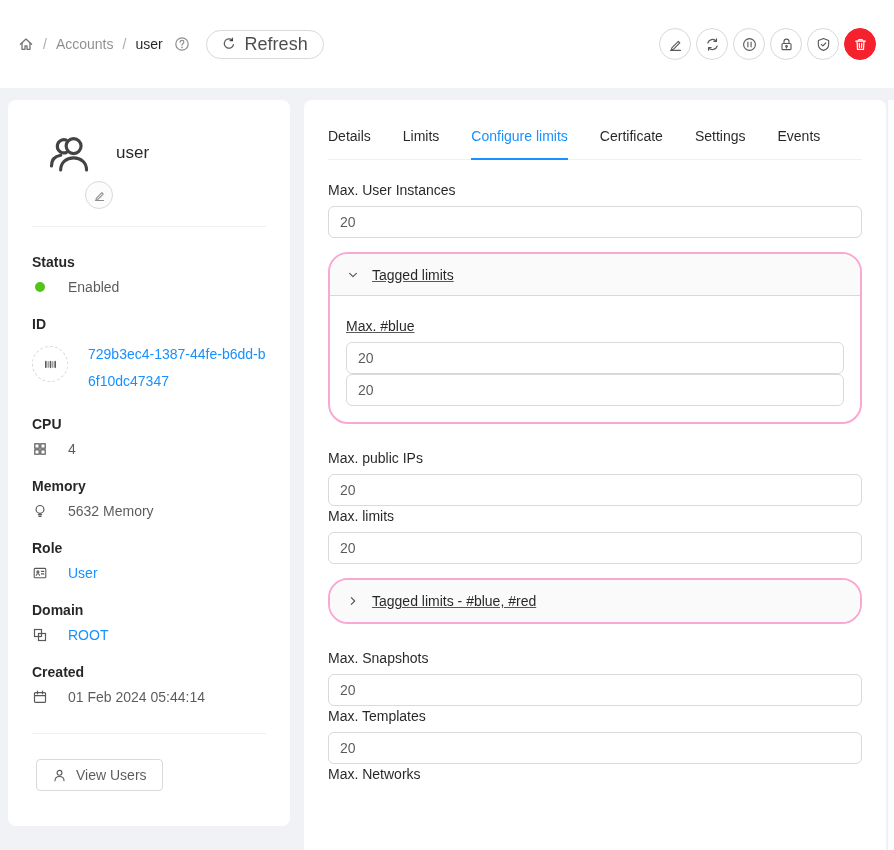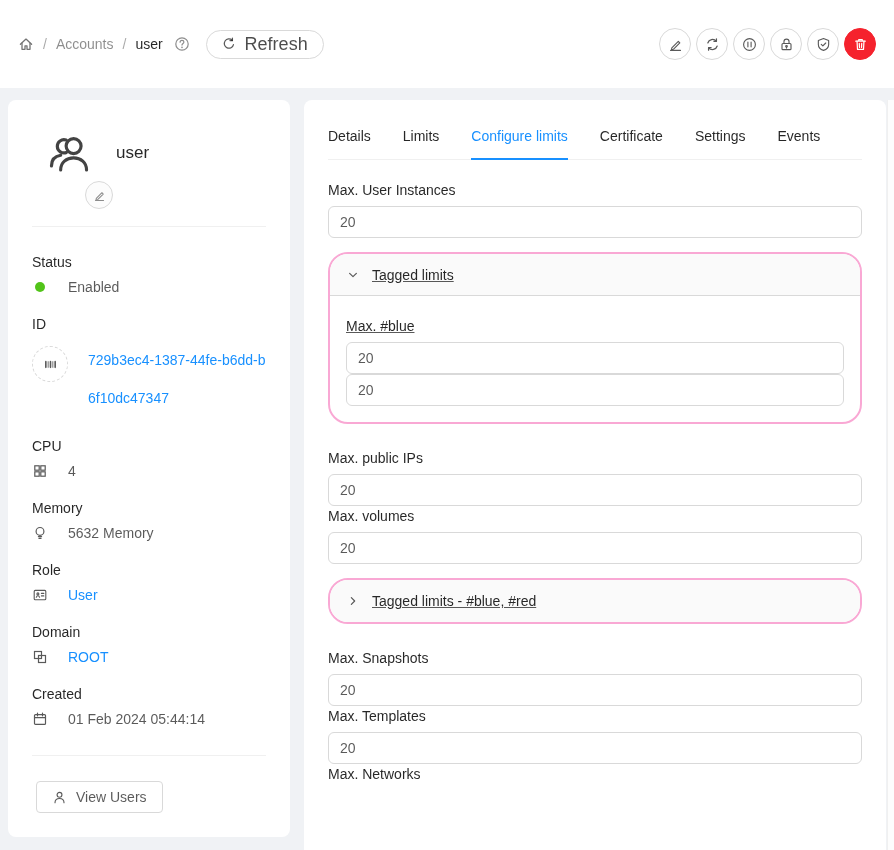--- a/index.html
+++ b/index.html
@@ -49,32 +49,32 @@
   .profile-main { display:flex; align-items:center; gap:24px; }
   .avatar-icon { color:#434343; }
   .profile-name { font-size:17px; color:rgba(0,0,0,.85); }
   .profile-edit {
     width:28px; height:28px; border-radius:50%; border:1px solid #d9d9d9;
     background:#fcfcfc; color:#8c8c8c; display:flex; align-items:center;
     justify-content:center; margin:5px 0 0 39px; cursor:pointer; padding:0;
   }
   .divider { border:none; border-top:1px solid #f0f0f0; margin:17px 0 27px; }
   .side-field { margin-bottom:21px; }
-  .side-label { font-weight:400; color:rgba(0,0,0,.85); margin-bottom:9px; }
+  .side-label { font-weight:700; color:rgba(0,0,0,.85); margin-bottom:9px; }
   .side-value { display:flex; align-items:center; gap:20px; color:rgba(0,0,0,.65); }
   .side-value.top { align-items:flex-start; }
   .status-dot { width:10px; height:10px; border-radius:50%; background:#52c41a; flex-shrink:0; margin:0 3px; }
   .side-icon { color:#595959; flex-shrink:0; }
   .id-badge {
     width:36px; height:36px; border:1px dashed #d9d9d9; border-radius:50%;
     display:flex; align-items:center; justify-content:center; color:#595959;
     flex-shrink:0; margin-top:5px;
   }
   .link { color:#1890ff; cursor:pointer; }
-  .id-link { line-height:38px; word-break:break-all; }
+  .id-link { line-height:27px; word-break:break-all; }
   .bottom-divider { border:none; border-top:1px solid #f0f0f0; margin:28px 0 25px; }
   .view-users-btn {
     height:32px; border:1px solid #d9d9d9; border-radius:4px; background:#fff;
     display:inline-flex; align-items:center; gap:9px; padding:0 15px;
     color:rgba(0,0,0,.65); font-size:14px; cursor:pointer; margin-left:4px;
   }
 
   
   .tabs { display:flex; gap:32px; border-bottom:1px solid #f0f0f0; margin-bottom:20px; }
   .tab { padding:4px 0 14px; color:rgba(0,0,0,.85); cursor:pointer; white-space:nowrap; }
@@ -336,21 +336,21 @@
           </div>
         </div>
       </div>
 
       <div class="form-row">
         <div class="form-label">Max. public IPs</div>
         <input class="form-input" type="text" value="20" style="">
       </div>
 
       <div class="form-row">
-        <div class="form-label">Max. volumes</div>
+        <div class="form-label">Max. limits</div>
         <input class="form-input" type="text" value="20" style="">
       </div>
 
       <div class="panel">
         <div class="panel-header">
           <span class="chev">
             <svg width="12" height="12" viewBox="0 0 16 16" fill="none" stroke="currentColor" stroke-width="1.6" stroke-linecap="round" stroke-linejoin="round">
                 <path d="M5.8 3.5 l4.4 4.5 -4.4 4.5"></path>
               </svg>
           </span>

